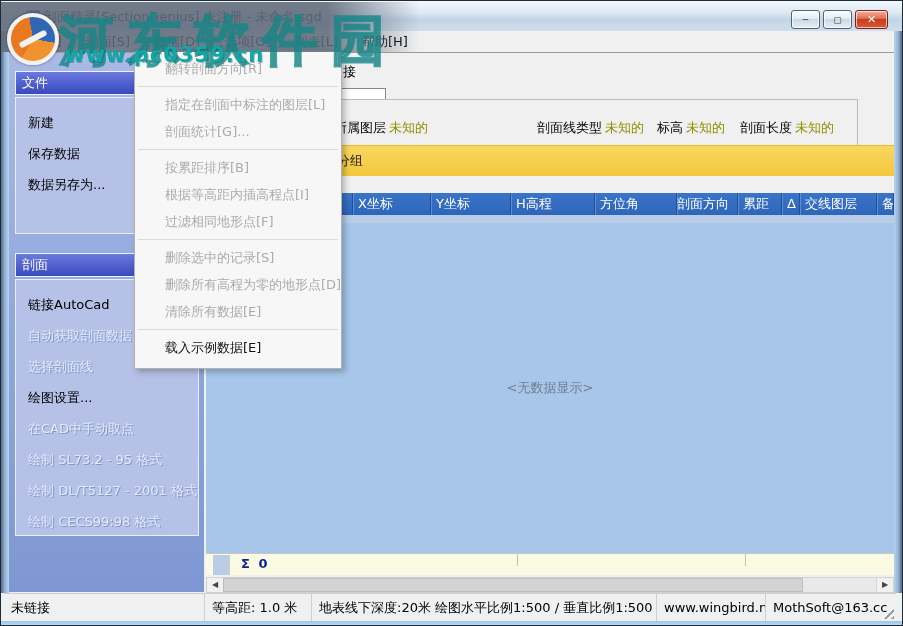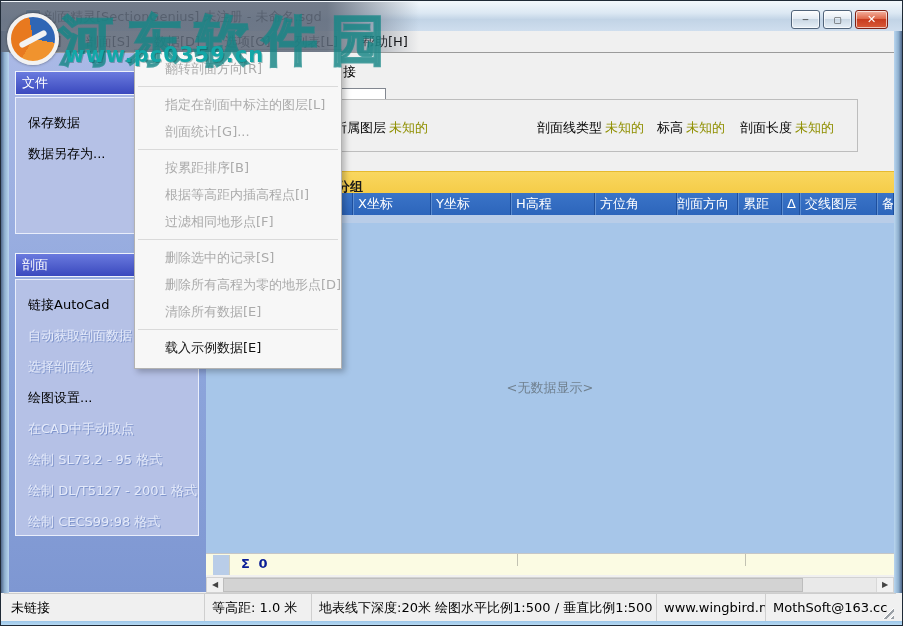--- a/index.html
+++ b/index.html
@@ -17,38 +17,38 @@
     display:flex;align-items:center;justify-content:center;font-size:9px;color:#333;box-shadow:inset 0 0 0 1px rgba(255,255,255,.65);}
   .win-btn.close{width:33px;color:#fff;border-color:#7e2014;
     background:linear-gradient(#f4b3a1,#e06a4c 45%,#c63a1e 46%,#d95a38);font-weight:bold;font-size:11px;}
   
   .menubar{position:absolute;left:8px;top:30px;width:887px;height:21px;background:#f0f0f0;
     display:flex;align-items:center;gap:14px;padding-left:4px;box-sizing:border-box;}
   .menu-item{padding:1px 5px;color:#000;white-space:nowrap;}
   .menu-divider{position:absolute;left:0;top:51px;width:100%;height:1px;background:#9b9b9b;}
   
   .sidebar{position:absolute;left:8px;top:52px;width:195px;height:539px;
-    background:linear-gradient(180deg,#aab9e6 0%,#8ea6dc 55%,#7e97d2 100%);padding-left:44px;}
+    background:linear-gradient(180deg,#aab9e6 0%,#8ea6dc 55%,#7e97d2 100%);}
   .sb-header{position:absolute;left:6px;width:122px;height:24px;box-sizing:border-box;border:1px solid #eef2fb;
     color:#fff;line-height:22px;padding-left:6px;background:linear-gradient(#6a7ade,#3a49be);}
   .sb-panel{position:absolute;left:6px;box-sizing:border-box;border:1px solid #e9eefb;background:#b5c1e6;
     padding:9px 0 0 12px;}
   .sb-item{height:31px;line-height:31px;color:#000;white-space:nowrap;overflow:hidden;}
   .sb-item.disabled{color:#e4eafa;text-shadow:1px 1px 0 #8096cc;}
   
   .main{position:absolute;left:205px;top:52px;width:688px;height:540px;background:#f0f0f0;}
   .link-partial{position:absolute;left:137px;top:10px;color:#000;}
   .section-input{position:absolute;left:45px;top:35px;width:135px;height:20px;border:1px solid #828790;
     background:#fff;padding:0 3px;font:inherit;box-sizing:border-box;}
   .info-box{position:absolute;left:7px;top:46px;width:645px;height:53px;box-sizing:border-box;
     border:1px solid #bdbdbd;background:#f0f0f0;}
   .info-pair{position:absolute;top:19px;white-space:nowrap;color:#000;}
   .info-value{color:#8f8f00;margin-left:3px;}
-  .group-banner{position:absolute;left:0;top:118px;width:688px;height:30px;
-    background:linear-gradient(#f9d75f,#f3c83e);border-top:1px solid #e6ba2e;font-weight:bold;}
+  .group-banner{position:absolute;left:0;top:92px;width:688px;height:30px;
+    background:linear-gradient(#f9d75f,#f3c83e);border-top:1px solid #e6ba2e;}
   .group-banner span{position:absolute;left:131px;top:0;line-height:30px;color:#1a1a1a;}
   .grid-header{position:absolute;left:0;top:140px;width:688px;height:27px;display:flex;
     background:linear-gradient(#3a74c8,#2a62b8);}
   .gh-cell{height:22px;line-height:22px;color:#fff;padding-left:5px;box-sizing:border-box;
     border-right:1px solid #1e4f9d;box-shadow:inset 1px 0 0 #5d8ed2;white-space:nowrap;overflow:hidden;flex:none;}
   .gh-cell.right{text-align:right;padding-right:13px;padding-left:0;}
   .grid-strip{position:absolute;left:0;top:162px;width:688px;height:8px;background:#b9cde8;}
   .grid-body{position:absolute;left:0;top:170px;width:688px;height:330px;background:#a7c6e9;
     display:flex;align-items:center;justify-content:center;}
   .empty-text{color:#70808f;}
@@ -128,20 +128,21 @@
       <div class="menu-item" style="display: inline-block;">数据[D]</div>
       <div class="menu-item" style="display: inline-block;">选项[O]</div>
       <div class="menu-item" style="display: inline-block;">列表[L]</div>
       <div class="menu-item" style="display: inline-block;">帮助[H]</div>
     </div>
   <div class="menu-divider"></div>
 
   <div class="sidebar" id="sidebar">
       <div class="sb-header" style="top: 18px; width: 122px;">文件</div>
       <div class="sb-panel" style="top: 44px; width: 122px; height: 137px;">
+        <div class="sb-item">新建</div>
         <div class="sb-item">保存数据</div>
         <div class="sb-item">数据另存为...</div>
       </div>
       <div class="sb-header" style="top: 200px; width: 184px;">剖面</div>
       <div class="sb-panel" style="top: 226px; width: 184px; height: 257px;">
         <div class="sb-item">链接AutoCad</div>
         <div class="sb-item disabled">自动获取剖面数据</div>
         <div class="sb-item disabled">选择剖面线</div>
         <div class="sb-item">绘图设置...</div>
         <div class="sb-item disabled">在CAD中手动取点</div>

